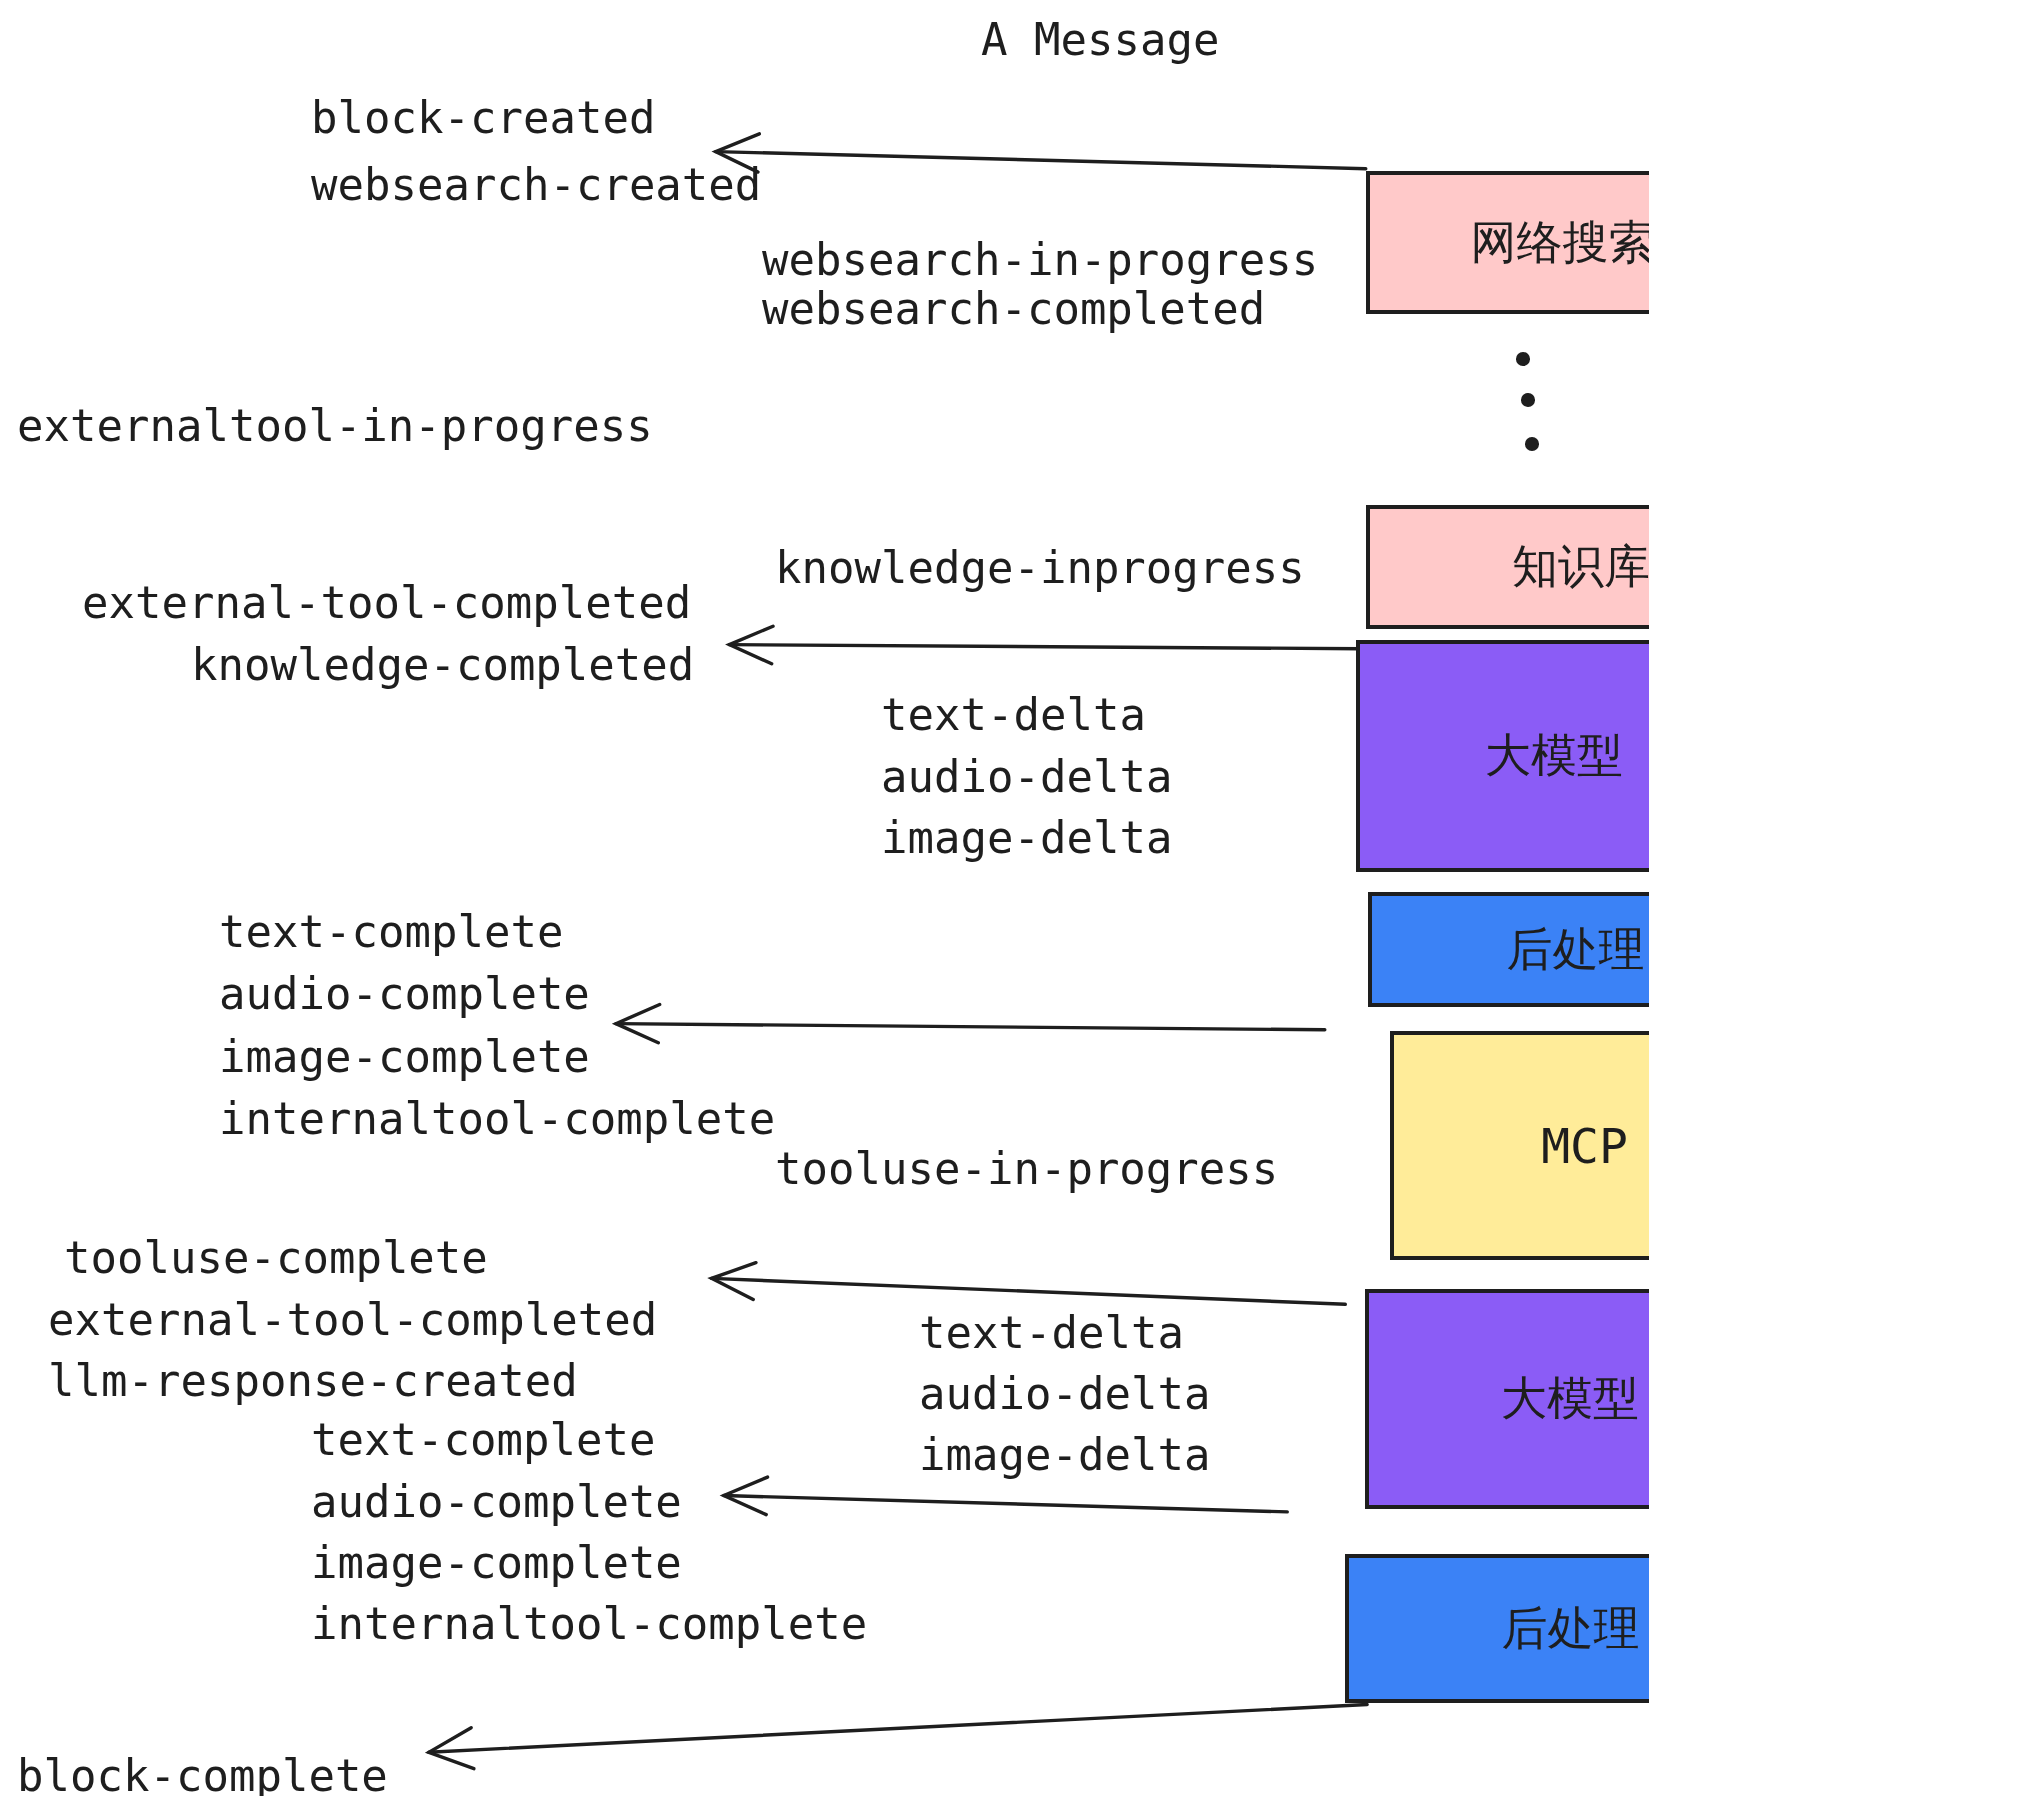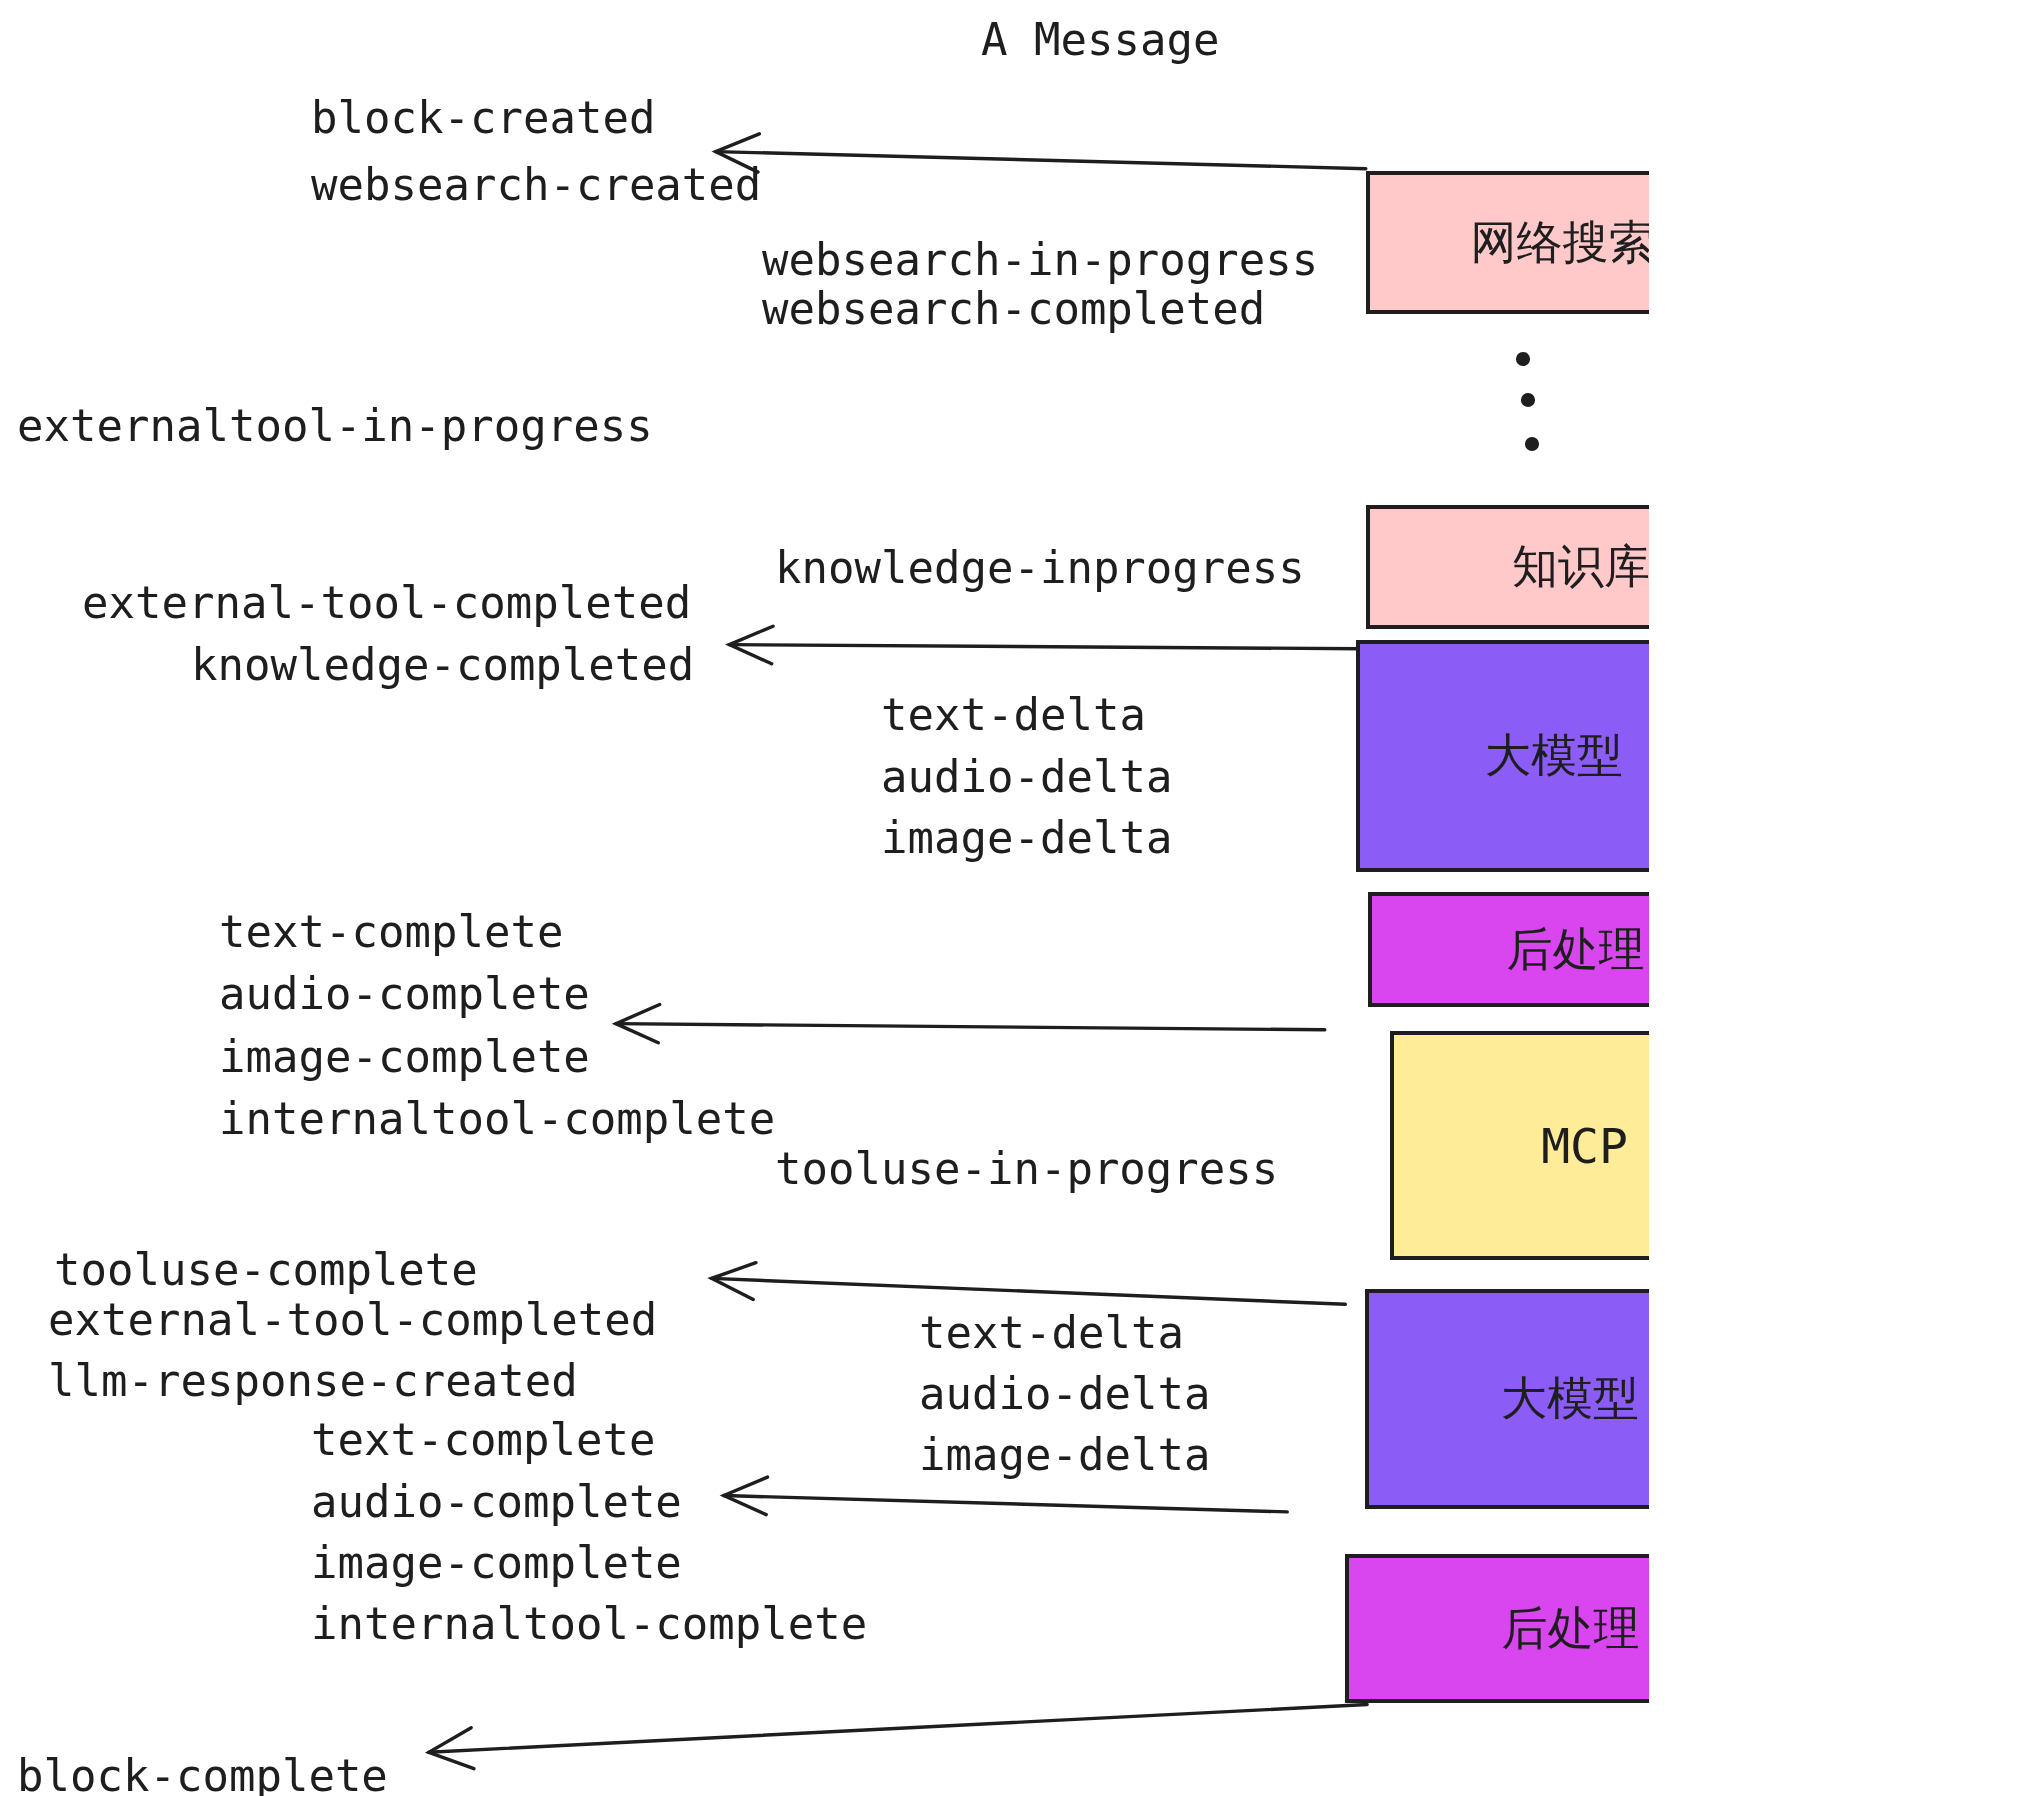--- a/index.html
+++ b/index.html
@@ -11,21 +11,21 @@
   .title{position:absolute;font-size:44px;line-height:55px;white-space:nowrap;}
   .box{
     position:absolute;box-sizing:border-box;border:4.1px solid #1e1e1e;
     display:flex;align-items:center;justify-content:center;
     font-family:"DejaVu Sans","Liberation Sans",sans-serif;font-size:46px;white-space:nowrap;
   }
   .box.mono{font-family:"DejaVu Sans Mono","Liberation Mono",monospace;font-size:48px;}
   .pink{background:#ffc9c9;}
   .green{background:#8b5cf6;justify-content:center;}
   .yellow{background:#ffec99;margin-left:24px;}
-  .white{background:#d946ef;}
+  .white{background:#3b82f6;}
   .sidelabel{
     position:absolute;font-family:"DejaVu Sans","Liberation Sans",sans-serif;
     font-size:45px;line-height:55px;white-space:nowrap;text-align:right;
   }
   .dot{position:absolute;width:13.7px;height:13.7px;border-radius:50%;background:#1e1e1e;}
   svg.arrows{position:absolute;left:0;top:0;pointer-events:none;}
 </style>
 </head>
 <body>
 
@@ -87,21 +87,21 @@
   <div class="ev" style="left:82px;top:575px;">external-tool-completed</div>
   <div class="ev" style="left:191px;top:637px;">knowledge-completed</div>
   <div class="ev" style="left:881px;top:687px;">text-delta</div>
   <div class="ev" style="left:881px;top:749px;">audio-delta</div>
   <div class="ev" style="left:881px;top:810px;">image-delta</div>
   <div class="ev" style="left:219px;top:904px;">text-complete</div>
   <div class="ev" style="left:219px;top:966px;">audio-complete</div>
   <div class="ev" style="left:219px;top:1029px;">image-complete</div>
   <div class="ev" style="left:219px;top:1091px;">internaltool-complete</div>
   <div class="ev" style="left:775px;top:1141px;">tooluse-in-progress</div>
-  <div class="ev" style="left:54px;top:1230px;margin-top:12px;">tooluse-complete</div>
+  <div class="ev" style="left:64px;top:1230px;">tooluse-complete</div>
   <div class="ev" style="left:48px;top:1292px;">external-tool-completed</div>
   <div class="ev" style="left:48px;top:1353px;">llm-response-created</div>
   <div class="ev" style="left:919px;top:1305px;">text-delta</div>
   <div class="ev" style="left:919px;top:1366px;">audio-delta</div>
   <div class="ev" style="left:919px;top:1427px;">image-delta</div>
   <div class="ev" style="left:311px;top:1412px;">text-complete</div>
   <div class="ev" style="left:311px;top:1474px;">audio-complete</div>
   <div class="ev" style="left:311px;top:1535px;">image-complete</div>
   <div class="ev" style="left:311px;top:1596px;">internaltool-complete</div>
   <div class="ev" style="left:17px;top:1748px;">block-complete</div>

